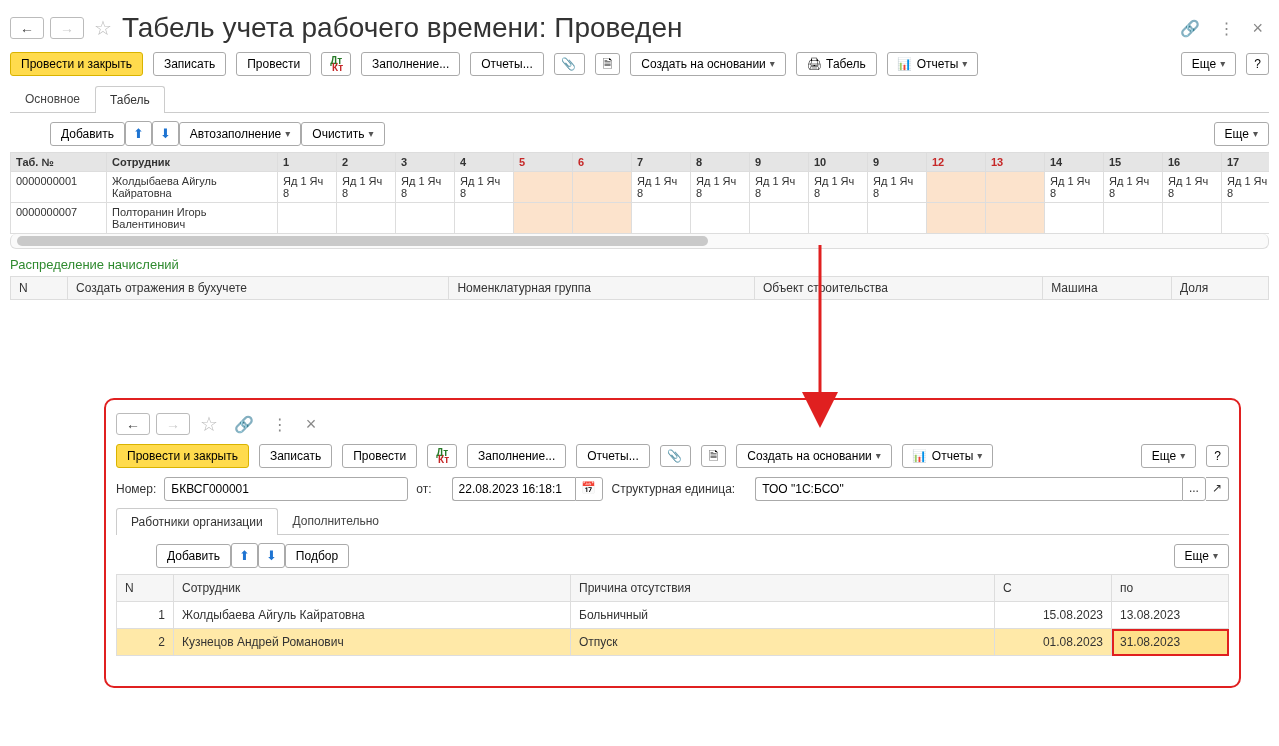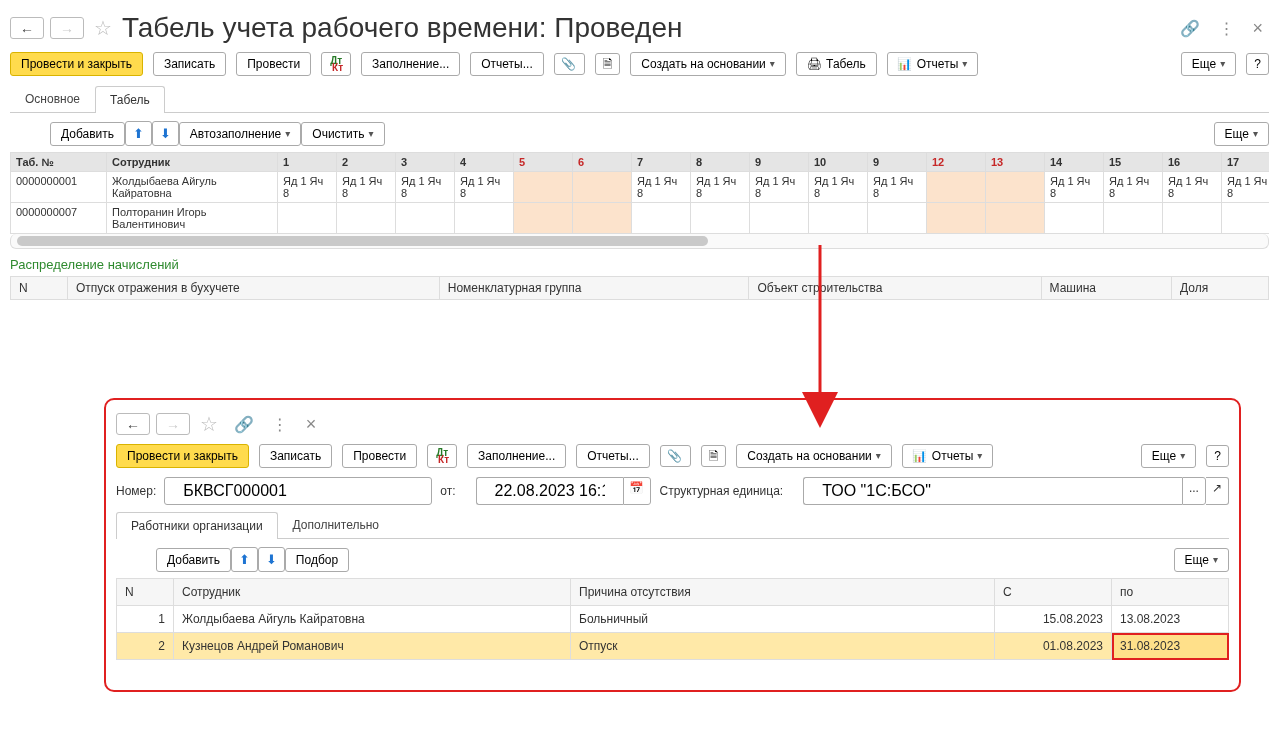--- a/index.html
+++ b/index.html
@@ -204,22 +204,22 @@
   .field-row {
     display: flex;
     align-items: center;
     gap: 8px;
     margin: 6px 0;
   }
   .field-row label { font-size: 12px; color: #333; }
   .input {
     border: 1px solid #aaa;
     border-radius: 3px;
-    padding: 4px 18px;
-    font-size: 16px;
+    padding: 4px 6px;
+    font-size: 12px;
     background: #fff;
   }
   .input.grow { flex: 1; }
   .input-group { display: flex; align-items: stretch; margin-left: 12px; }
   .input-group .input { border-right: none; border-radius: 3px 0 0 3px; }
   .input-group .addon {
     border: 1px solid #aaa;
     border-radius: 0 3px 3px 0;
     padding: 3px 6px;
     background: #fff;
@@ -401,21 +401,21 @@
   </div>
   <div class="scroll-stub">
       <div class="scroll-thumb"></div>
     </div>
 
   <div class="section-label">Распределение начислений</div>
   <table class="alloc">
     <thead>
         <tr>
       <th style="width:40px">N</th>
-      <th>Отпуск отражения в бухучете</th>
+      <th>Создать отражения в бухучете</th>
       <th>Номенклатурная группа</th>
       <th>Объект строительства</th>
       <th>Машина</th>
       <th style="width:80px">Доля</th>
     </tr>
       </thead>
   </table>
 </div>
 
 <div class="modal">

